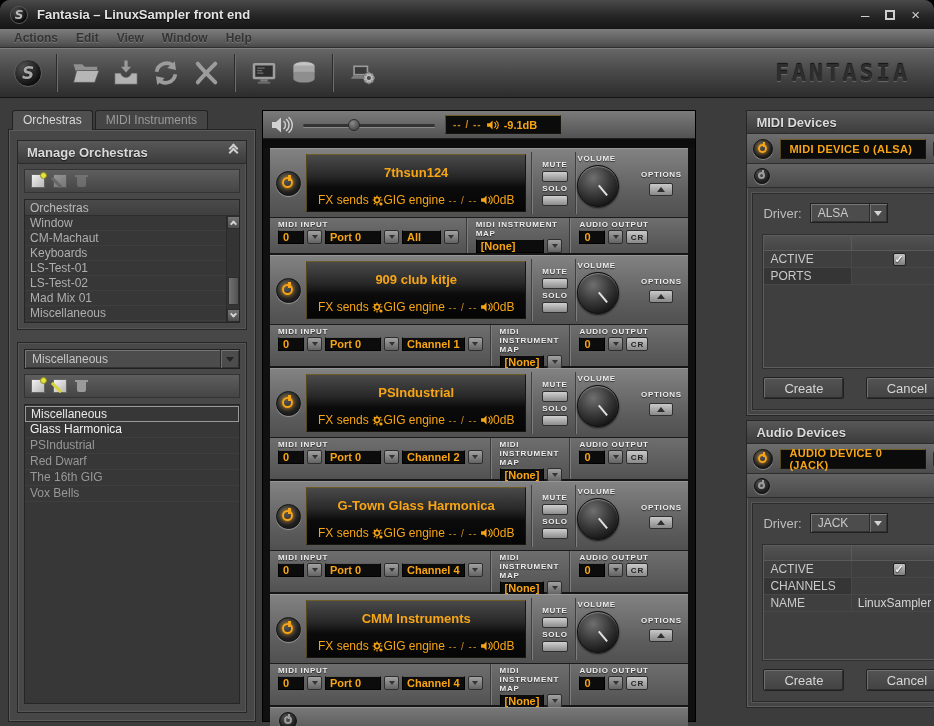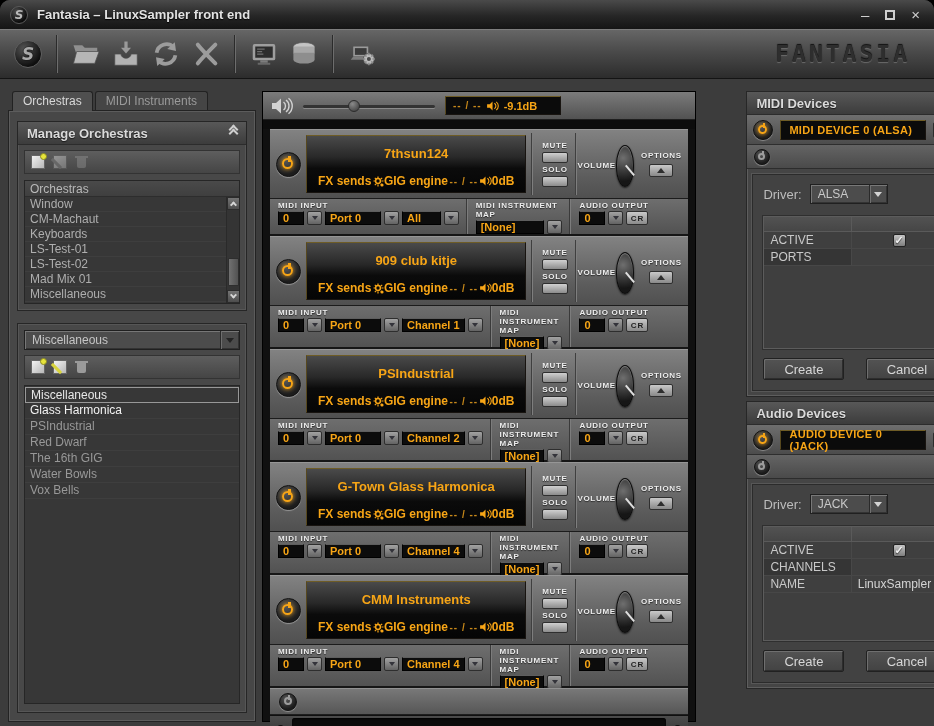--- a/index.html
+++ b/index.html
@@ -96,26 +96,26 @@
   .pwr { position:relative; width:25px; height:25px; border-radius:50%; background:radial-gradient(circle at 40% 32%, #585858, #1c1c1c 68%); border:1px solid #121212; box-shadow:0 1px 1px rgba(255,255,255,.35); }
   .pwr .ring { position:absolute; left:5px; top:5px; width:11px; height:11px; border-radius:50%; border:2px solid #f7a516; box-shadow:0 0 4px #d98c08; }
   .pwr .stem { position:absolute; left:11px; top:3px; width:3px; height:6px; background:#f7a516; }
   .pwr.off .ring { border-color:#9c9c9c; box-shadow:none; }
   .pwr.off .stem { background:#9c9c9c; }
   .pwr.small { width:18px; height:18px; }
   .pwr.small .ring { left:3.5px; top:3.5px; width:8px; height:8px; border-width:2px; }
   .pwr.small .stem { left:7.5px; top:1.5px; width:2px; height:5px; }
   .screen { flex:1; height:58px; margin-right:6px; background:linear-gradient(180deg,#4a4a4a 0%,#282828 38%,#0b0b0b 58%,#050505 100%); display:flex; flex-direction:column; }
   .scr-name { flex:1; display:flex; align-items:center; justify-content:center; color:#f7a516; font-weight:bold; font-size:13px; }
-  .scr-row { height:22px; display:flex; align-items:center; padding:0 11px; gap:0; color:#f7a516; font-weight:bold; font-size:12px; }
+  .scr-row { height:22px; display:flex; align-items:center; padding:0 11px; gap:0; color:#f7a516; font-weight:normal; font-size:12px; }
   .scr-row .sp { flex:1; }
   .ms-col { width:44px; flex:0 0 44px; display:flex; flex-direction:column; align-items:center; gap:2px; border-left:1px solid #7e7e7e; box-shadow:-1px 0 0 #3f3f3f; height:62px; justify-content:center; }
   .tiny-label { font-size:8px; font-weight:bold; color:#ededed; letter-spacing:.7px; text-shadow:0 1px 1px #2a2a2a; }
   .ms-btn { width:26px; height:11px; background:linear-gradient(#d0d0d0,#8c8c8c); border:1px solid #2f2f2f; border-radius:2px; }
-  .knob-col { width:58px; flex:0 0 58px; display:flex; flex-direction:row; align-items:center; border-left:1px solid #7e7e7e; box-shadow:-1px 0 0 #3f3f3f; height:62px; padding-top:2px; }
+  .knob-col { width:58px; flex:0 0 58px; display:flex; flex-direction:column; align-items:flex-start; border-left:1px solid #7e7e7e; box-shadow:-1px 0 0 #3f3f3f; height:62px; padding-top:2px; }
   .knob { position:relative; width:42px; height:42px; margin-top:2px; border-radius:50%; background:radial-gradient(circle at 38% 30%, #6f6f6f, #393939 45%, #161616 78%); border:1px solid #0d0d0d; box-shadow:0 1px 2px rgba(0,0,0,.7), inset 0 1px 1px rgba(255,255,255,.35); }
   .knob::after { content:""; position:absolute; left:50%; top:50%; width:2px; height:13px; background:#e0e0e0; transform-origin:0 0; transform:rotate(-40deg); }
   .opt-col { width:54px; flex:0 0 54px; display:flex; flex-direction:column; align-items:center; gap:4px; justify-content:center; height:62px; }
   .opt-btn { width:24px; height:13px; background:linear-gradient(#c9c9c9,#898989); border:1px solid #2f2f2f; border-radius:2px; display:flex; align-items:center; justify-content:center; }
 
   .strip-opts { height:43px; flex:0 0 32px; background:linear-gradient(#6e6e6e,#525252); border-bottom:2px solid #161616; display:flex; }
   .grp { padding:2px 8px 0; display:flex; flex-direction:column; }
   .grp + .grp { border-left:1px solid #7c7c7c; box-shadow:-1px 0 0 #3a3a3a; }
   .grp-midi { flex:0 0 47%; }
   .grp-map { flex:1; }
@@ -175,20 +175,27 @@
   <div class="titlebar">
     <div class="app-icon">S</div>
     <div class="title-text">Fantasia – LinuxSampler front end</div>
     <div class="win-controls">
       <span class="win-btn">–</span>
       <span class="max-box"></span>
       <span class="win-btn">×</span>
     </div>
   </div>
 
+  <div class="menubar">
+    <span class="menu-item">Actions</span>
+    <span class="menu-item">Edit</span>
+    <span class="menu-item">View</span>
+    <span class="menu-item">Window</span>
+    <span class="menu-item">Help</span>
+  </div>
 
   <div class="toolbar">
     <div class="tool-btn">
         <div class="round-logo">S</div>
       </div>
     <div class="tool-sep"></div>
     <div class="tool-btn">
       <svg width="30" height="30" viewBox="0 0 24 24">
           <path d="M2 5 h7 l2 2 h10 v4 H4 z" fill="#8f8f8f"></path>
           <path d="M4.5 10 h18 l-3.5 9.5 H2 z" fill="#b6b6b6" stroke="#4e4e4e" stroke-width="0.6"></path>
@@ -324,21 +331,20 @@
                 <span class="can"></span>
               </span>
           </div>
           <div class="list" style="flex:1; margin-bottom:2px;">
             <div class="rows" style="padding-top:1px;">
               <div class="row h16 focus">Miscellaneous</div>
               <div class="row h16 bright">Glass Harmonica</div>
               <div class="row h16 dim2">PSIndustrial</div>
               <div class="row h16 dim2">Red Dwarf</div>
               <div class="row h16 dim2">The 16th GIG</div>
-              <div class="row h16 dim2">Water Bowls</div>
               <div class="row h16 dim2">Vox Bells</div>
             </div>
           </div>
         </div>
 
       </div>
     </div>
 
     <div class="center-col">
       <div class="volbar">

